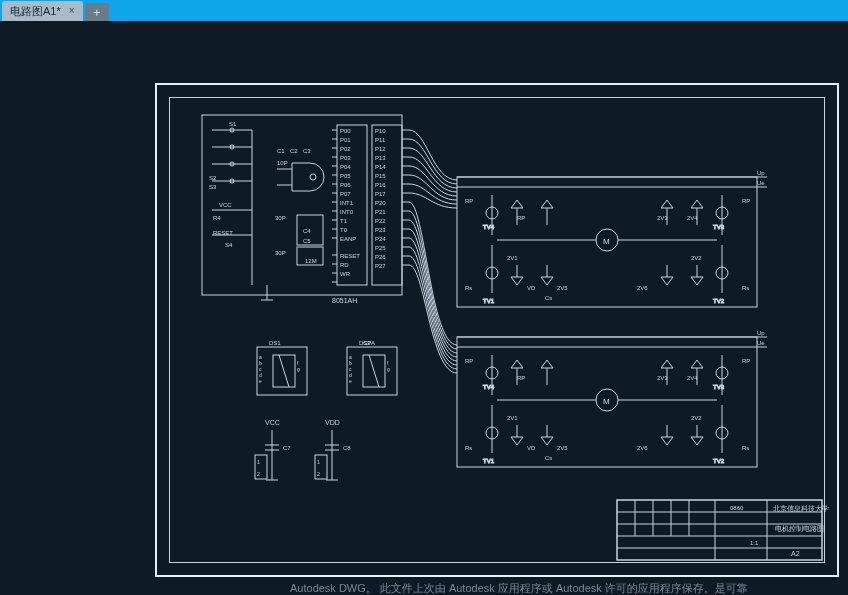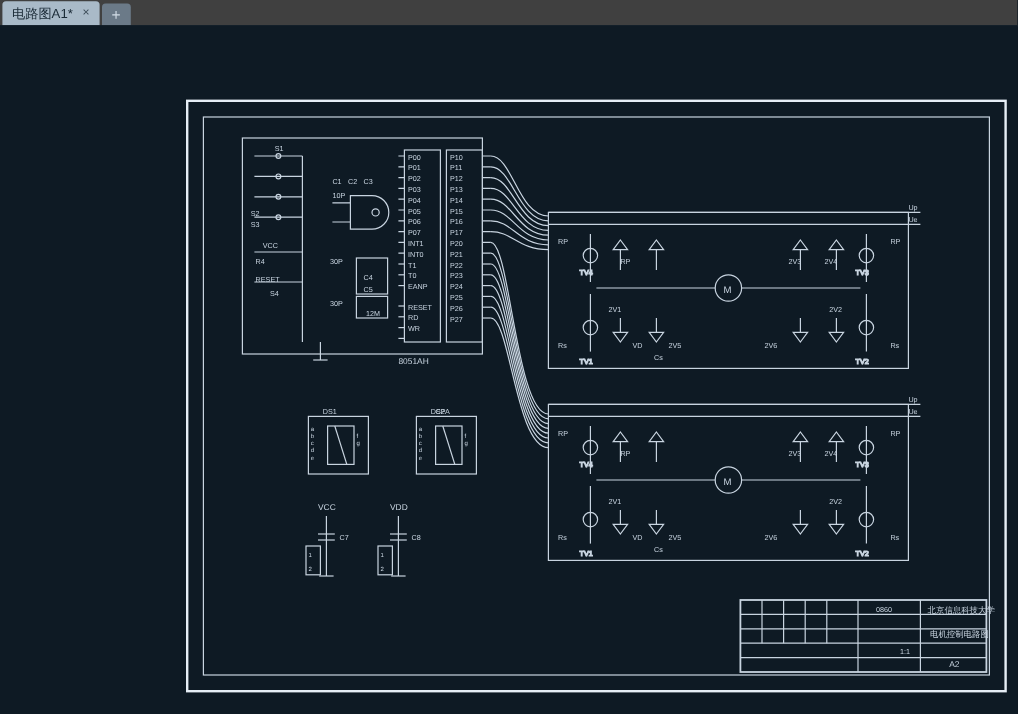--- a/index.html
+++ b/index.html
@@ -1,17 +1,17 @@
 <!DOCTYPE html>
 <html><head>
 <meta charset="utf-8">
 <style>
   html,body{margin:0;padding:0;width:848px;height:595px;background:#0e1a24;font-family:"Segoe UI",Arial,sans-serif;overflow:hidden;color:#c8d4e0}
   
-  .tabbar{height:21px;background:#404040;display:flex;align-items:flex-end;padding:0 2px;border-bottom:1px solid #2a3a47}
+  .tabbar{height:21px;background:#0ea5e9;display:flex;align-items:flex-end;padding:0 2px;border-bottom:1px solid #2a3a47}
   .tab{height:20px;background:#9aaab8;color:#1a2a36;font-size:11px;display:flex;align-items:center;padding:0 22px 0 8px;border-radius:3px 3px 0 0;position:relative;margin-right:2px;cursor:default}
   .tab.active{background:#a9bac8}
   .tab .close{position:absolute;right:4px;top:2px;width:14px;height:14px;display:flex;align-items:center;justify-content:center;font-size:10px;color:#3a4a56;cursor:pointer}
   .newtab{width:24px;height:18px;background:#6b7a88;display:flex;align-items:center;justify-content:center;border-radius:3px 3px 0 0;color:#d0dae4;font-size:13px;cursor:pointer}
   
   .canvas{position:absolute;top:21px;left:0;right:0;bottom:0;background:#0e1a24;overflow:hidden}
   .sheet{position:absolute;left:155px;top:62px;width:680px;height:490px;border:2px solid #e6eef6}
   .innerframe{position:absolute;left:12px;top:12px;right:12px;bottom:12px;border:1px solid #c8d4e0}
   
   svg{position:absolute}
@@ -387,13 +387,16 @@
         </g>
         <text x="573" y="425" font-size="6">0860</text>
         <text x="616" y="426" font-size="7">北京信息科技大学</text>
         <text x="618" y="446" font-size="7">电机控制电路图</text>
         <text x="593" y="460" font-size="6">1:1</text>
         <text x="634" y="471" font-size="7">A2</text>
       </g>
     </svg>
   </div>
 
+  <div class="status">
+    <span style="padding-left:290px">Autodesk DWG。    此文件上次由 Autodesk 应用程序或 Autodesk 许可的应用程序保存。是可靠</span>
+  </div>
 </div>
 
 </body></html>

